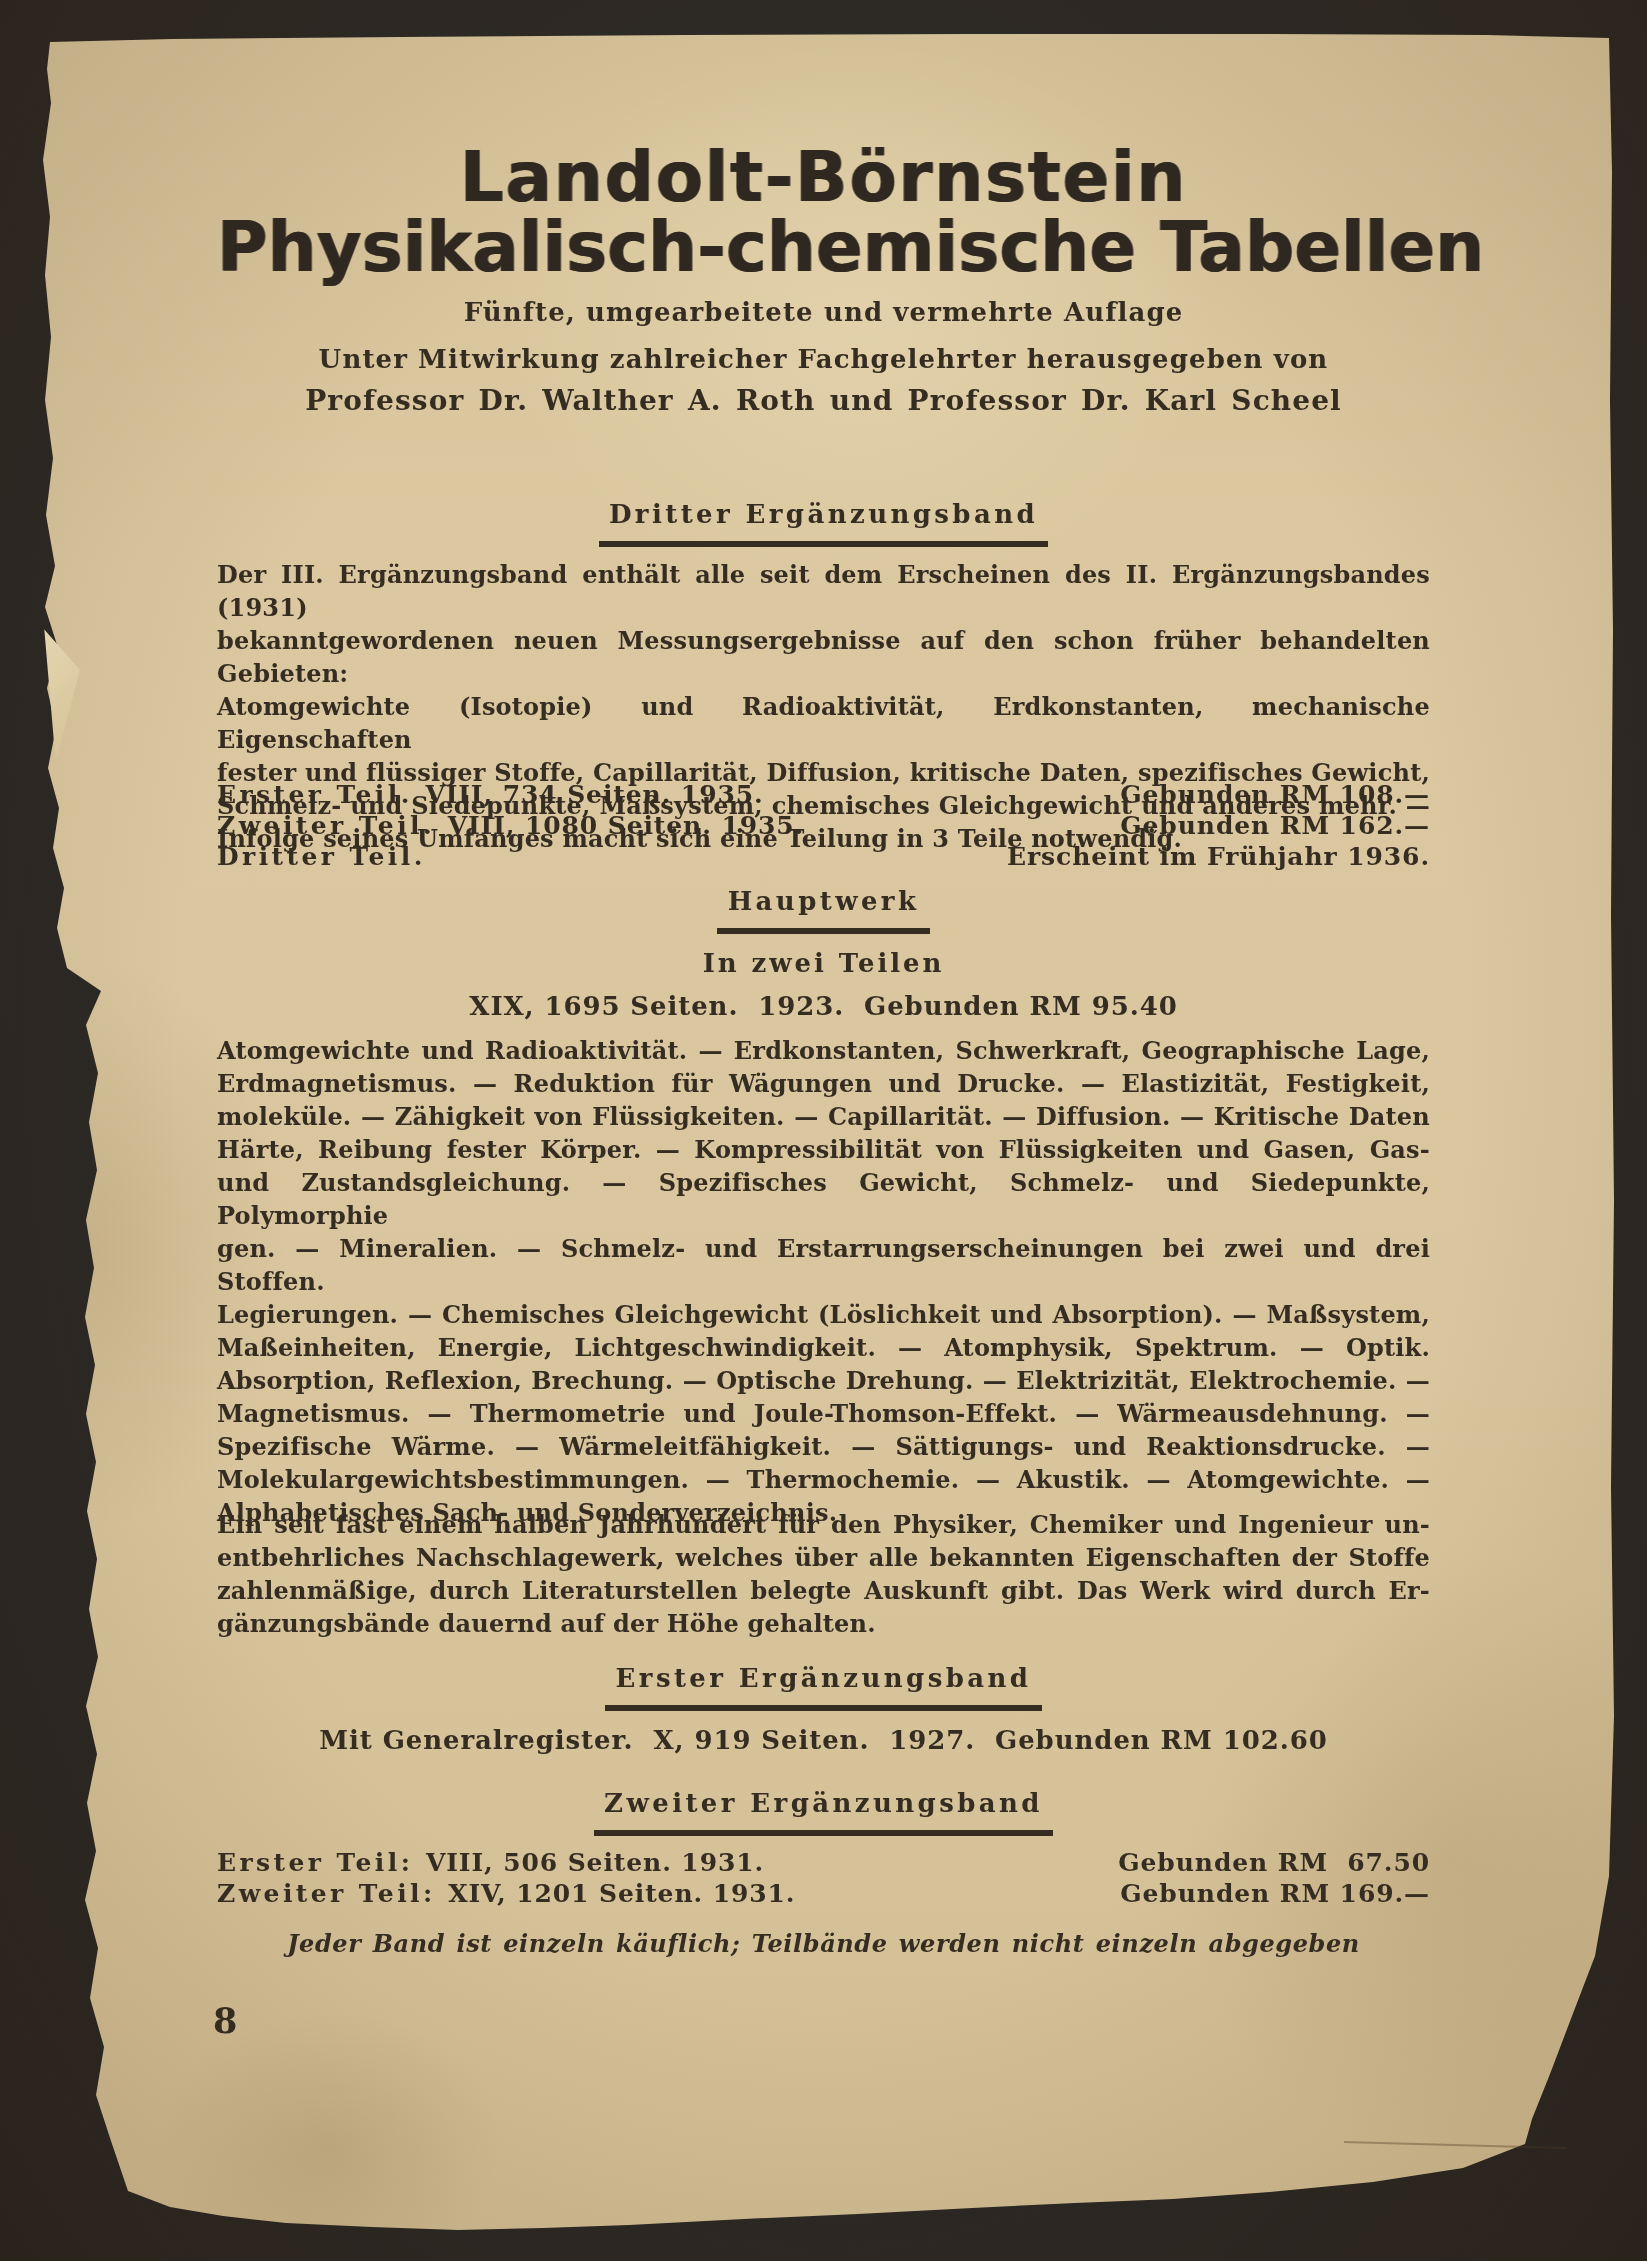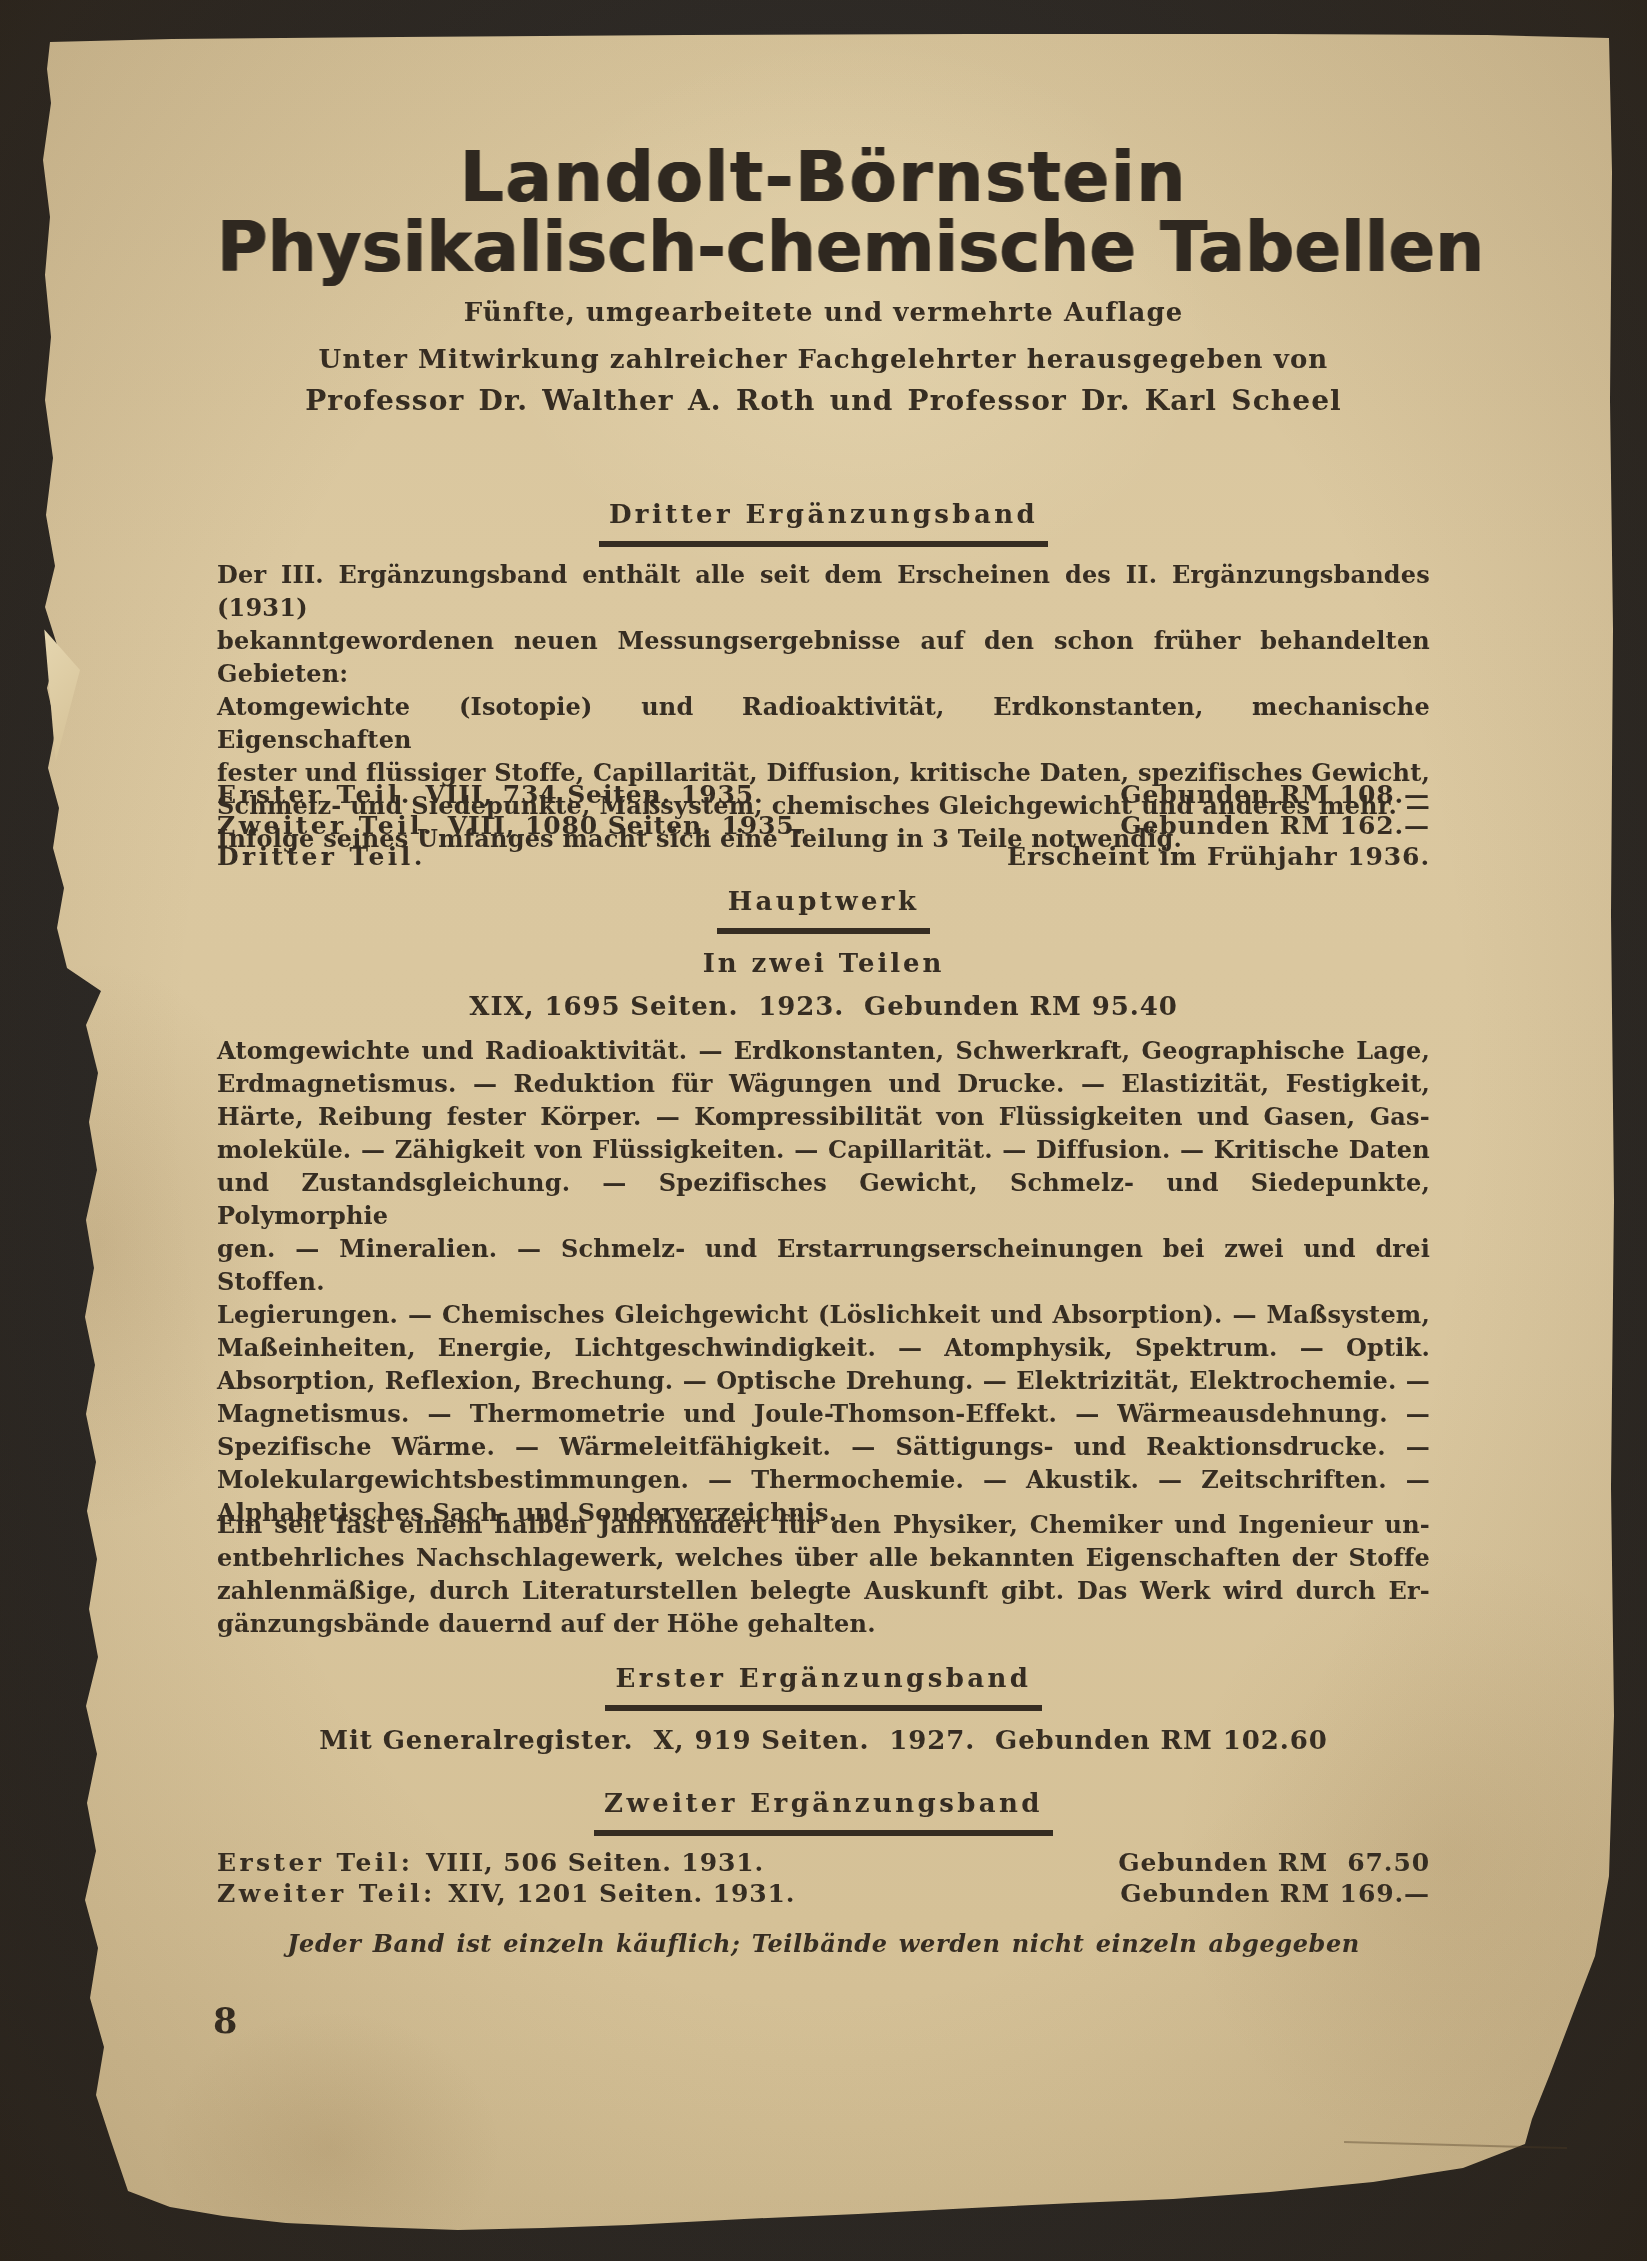--- a/index.html
+++ b/index.html
@@ -153,30 +153,30 @@
 
   <div class="abs center rule-head h-hauptwerk">
     <span>Hauptwerk</span>
   </div>
   <div class="abs center inzwei">In zwei Teilen</div>
   <div class="abs center detail-line xix">XIX, 1695 Seiten.  1923.  Gebunden RM 95.40</div>
 
   <div class="abs para contents">
     <div class="line">Atomgewichte und Radioaktivität. — Erdkonstanten, Schwerkraft, Geographische Lage,</div>
     <div class="line">Erdmagnetismus. — Reduktion für Wägungen und Drucke. — Elastizität, Festigkeit,</div>
+    <div class="line">moleküle. — Zähigkeit von Flüssigkeiten. — Capillarität. — Diffusion. — Kritische Daten</div>
     <div class="line">Härte, Reibung fester Körper. — Kompressibilität von Flüssigkeiten und Gasen, Gas-</div>
-    <div class="line">moleküle. — Zähigkeit von Flüssigkeiten. — Capillarität. — Diffusion. — Kritische Daten</div>
     <div class="line">und Zustandsgleichung. — Spezifisches Gewicht, Schmelz- und Siedepunkte, Polymorphie</div>
     <div class="line">gen. — Mineralien. — Schmelz- und Erstarrungserscheinungen bei zwei und drei Stoffen.</div>
     <div class="line">Legierungen. — Chemisches Gleichgewicht (Löslichkeit und Absorption). — Maßsystem,</div>
     <div class="line">Maßeinheiten, Energie, Lichtgeschwindigkeit. — Atomphysik, Spektrum. — Optik.</div>
     <div class="line">Absorption, Reflexion, Brechung. — Optische Drehung. — Elektrizität, Elektrochemie. —</div>
     <div class="line">Magnetismus. — Thermometrie und Joule-Thomson-Effekt. — Wärmeausdehnung. —</div>
     <div class="line">Spezifische Wärme. — Wärmeleitfähigkeit. — Sättigungs- und Reaktionsdrucke. —</div>
-    <div class="line">Molekulargewichtsbestimmungen. — Thermochemie. — Akustik. — Zeitschriften. —</div>
+    <div class="line">Molekulargewichtsbestimmungen. — Thermochemie. — Akustik. — Atomgewichte. —</div>
     <div class="line last">Alphabetisches Sach- und Sonderverzeichnis.</div>
   </div>
 
   <div class="abs para summary">
     <div class="line">Ein seit fast einem halben Jahrhundert für den Physiker, Chemiker und Ingenieur un-</div>
     <div class="line">entbehrliches Nachschlagewerk, welches über alle bekannten Eigenschaften der Stoffe</div>
     <div class="line">zahlenmäßige, durch Literaturstellen belegte Auskunft gibt. Das Werk wird durch Er-</div>
     <div class="line last">gänzungsbände dauernd auf der Höhe gehalten.</div>
   </div>
 

